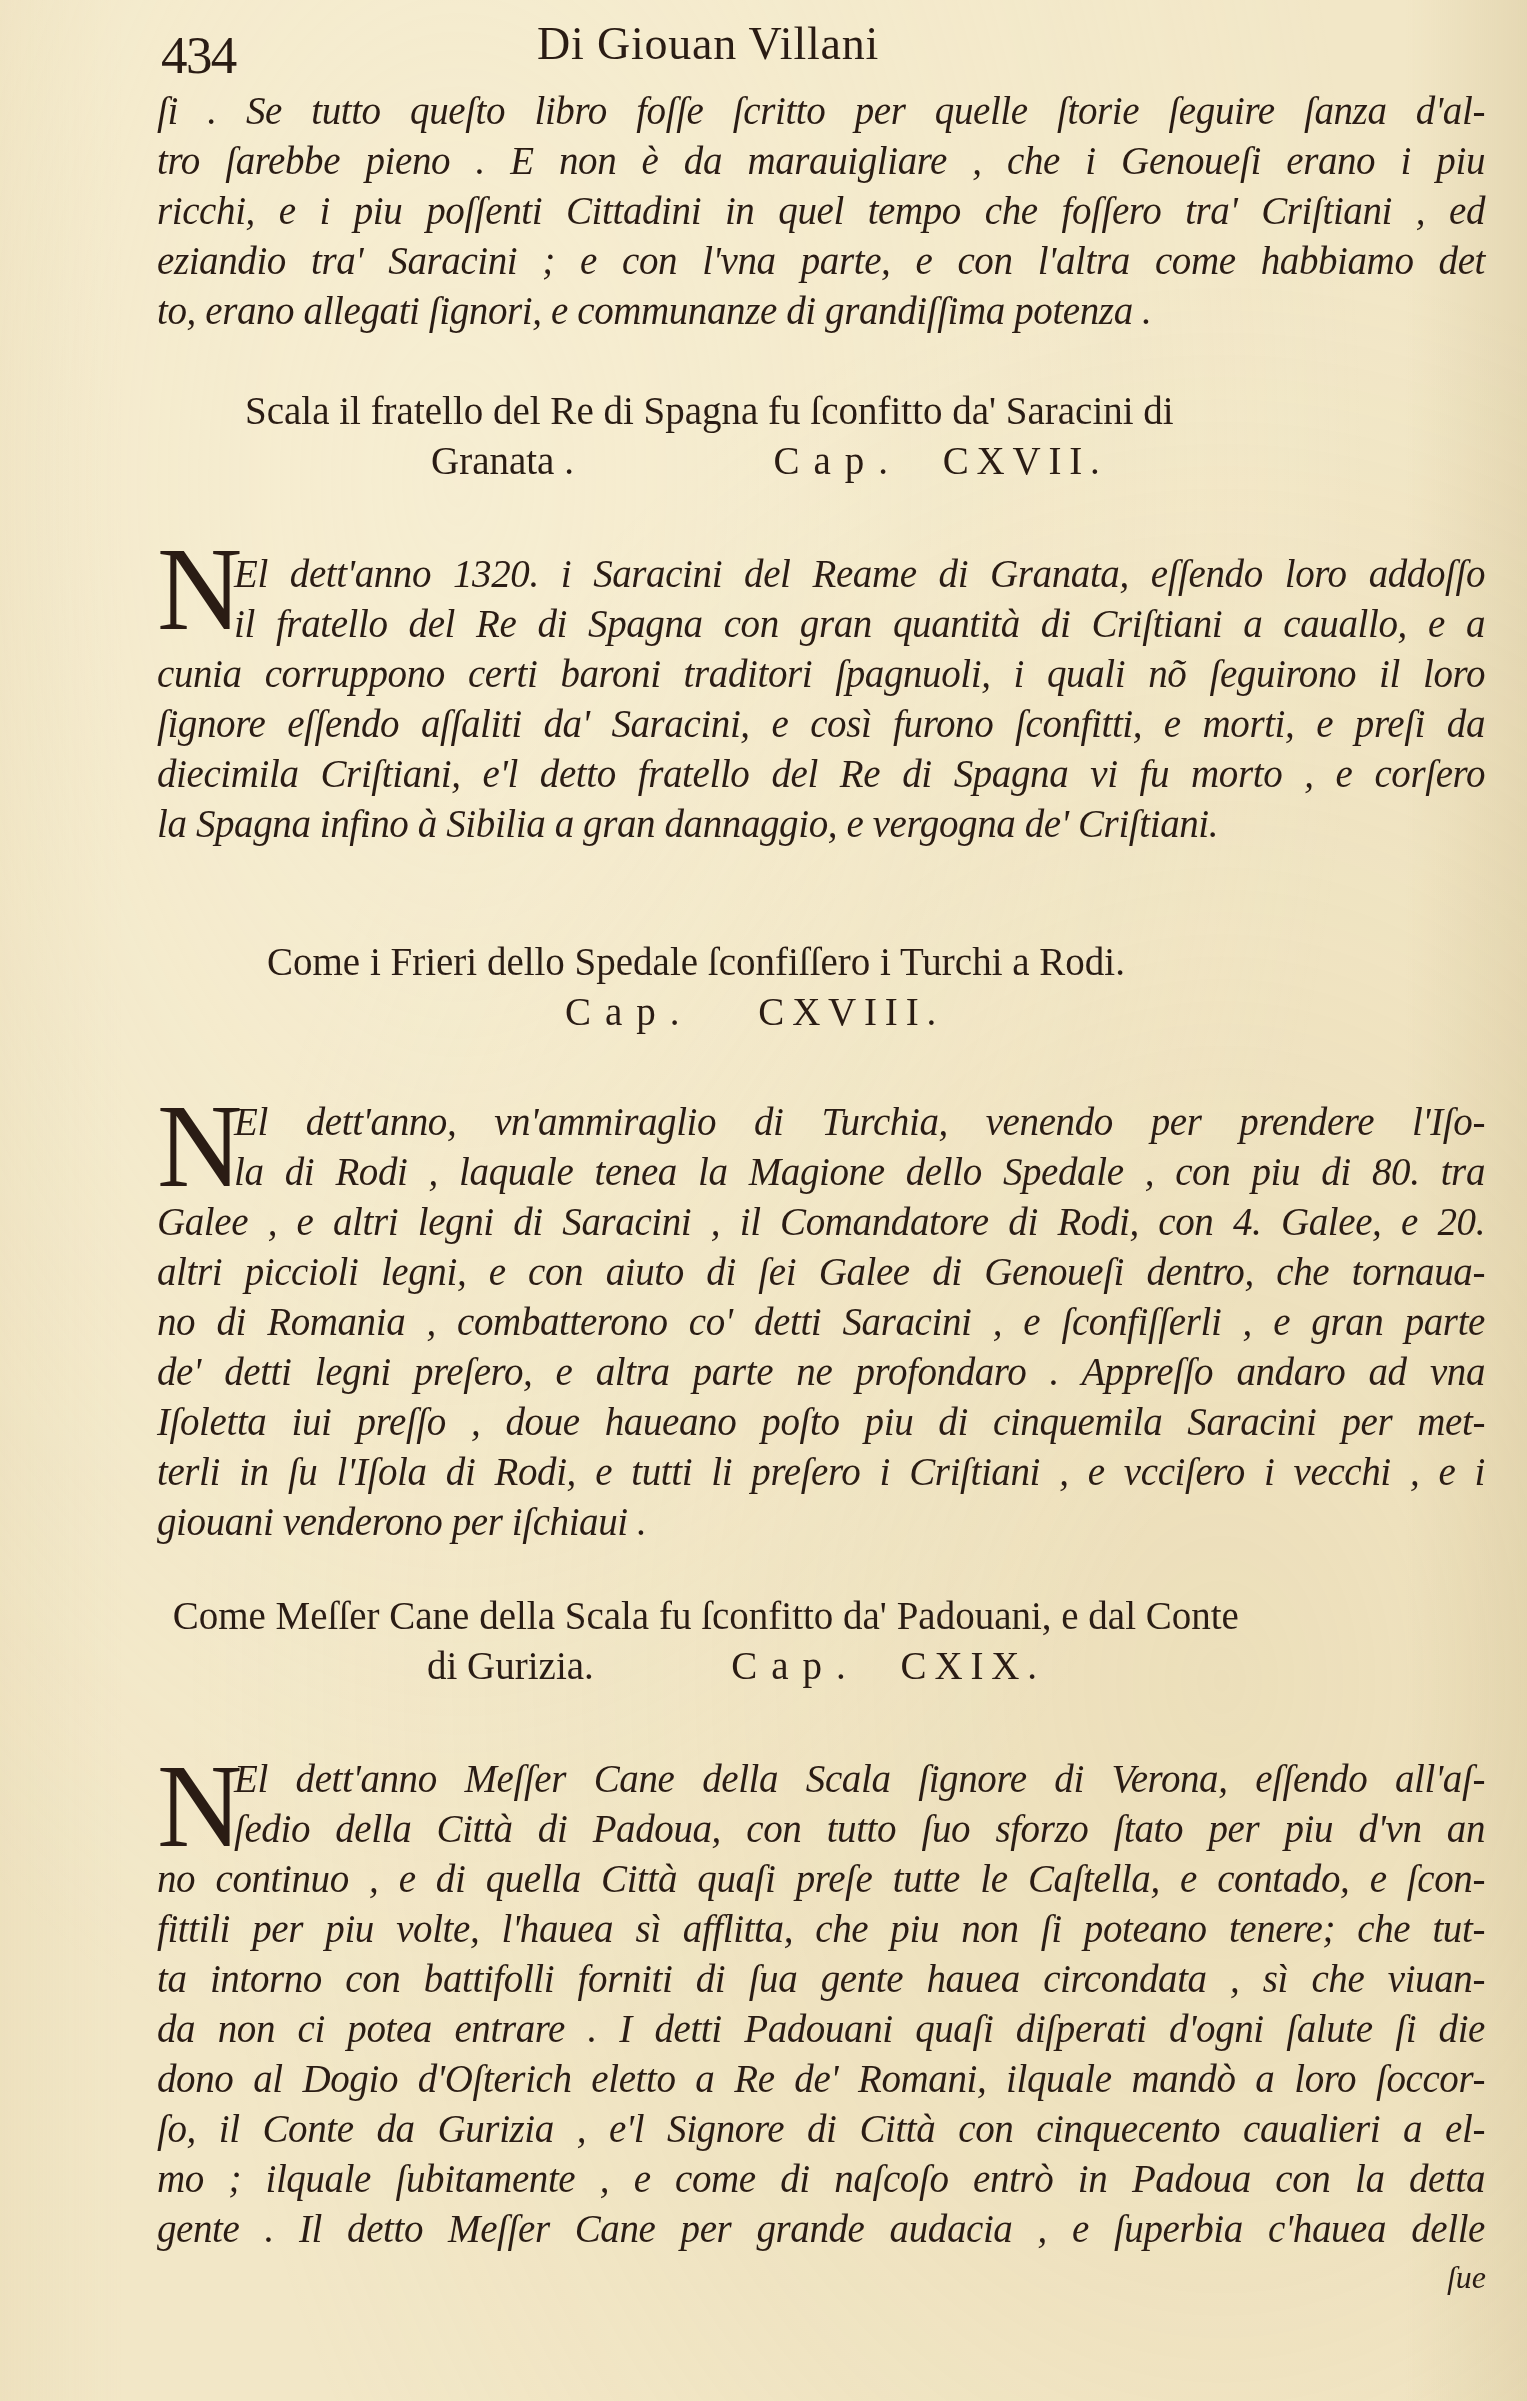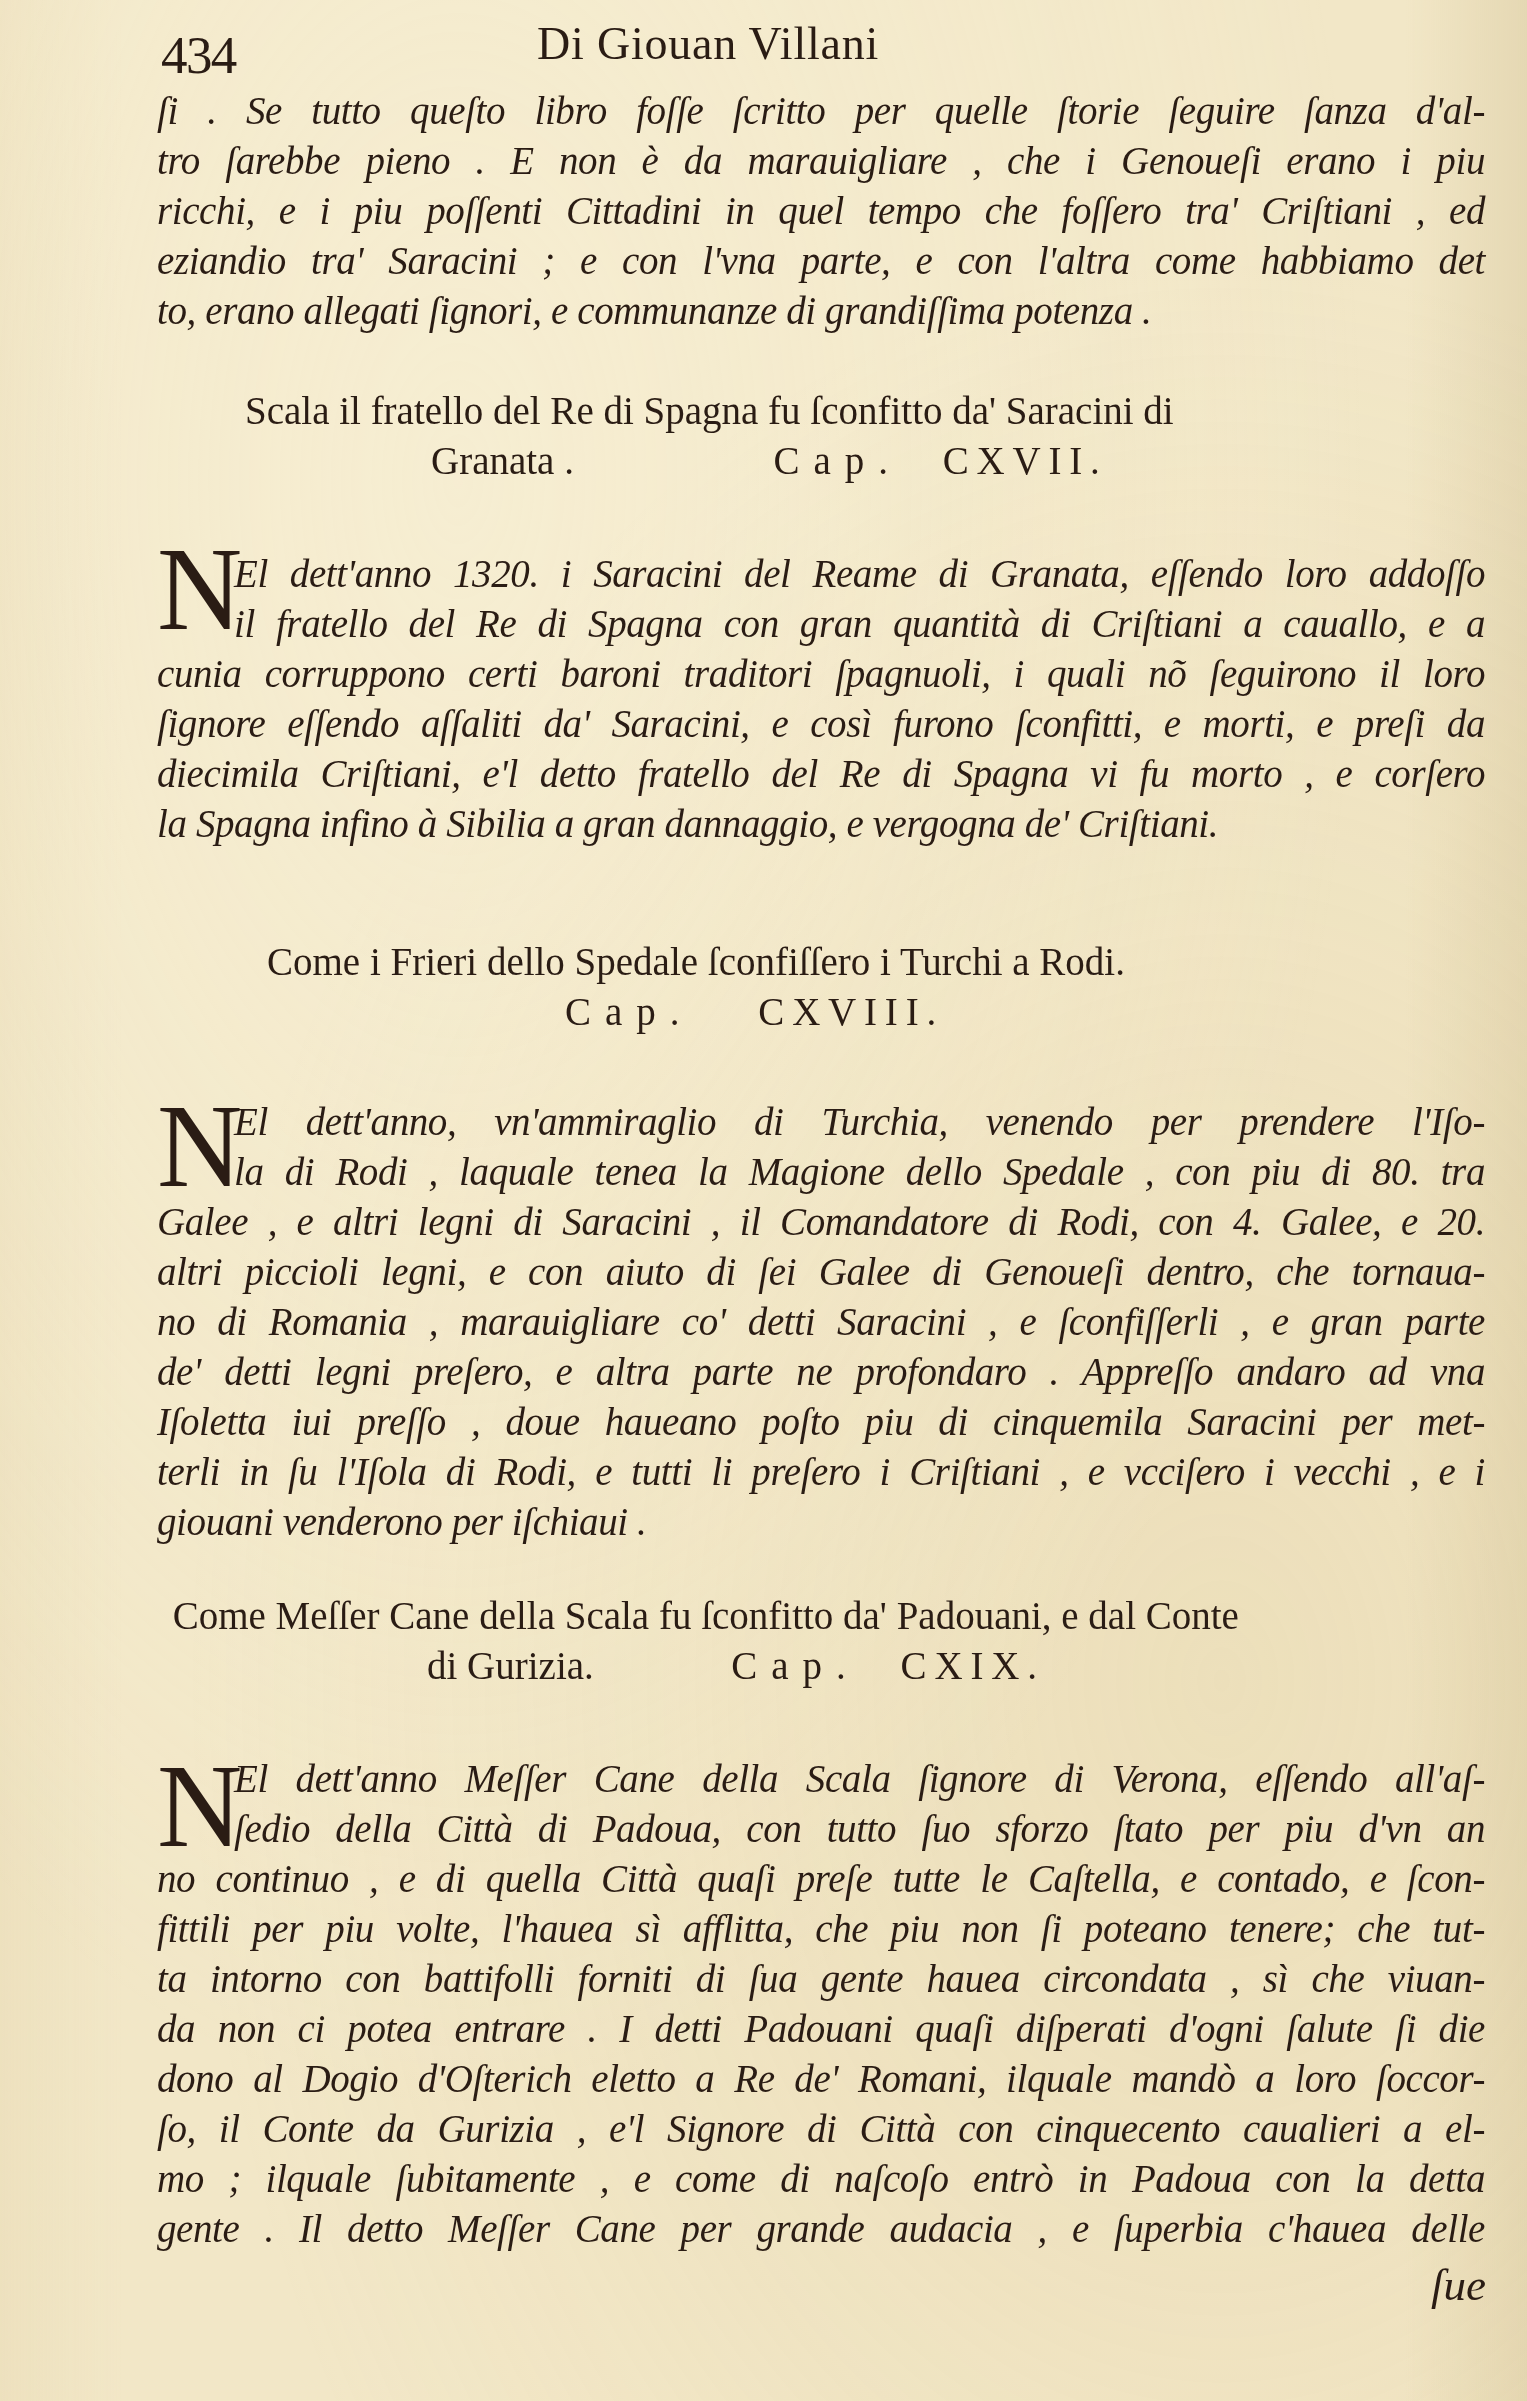--- a/index.html
+++ b/index.html
@@ -32,21 +32,21 @@
 
   .heading { position: absolute; left: 157px; width: 1328px; font-family: "Liberation Serif", serif; font-size: 39px; line-height: 50px; }
   .heading .hl { white-space: nowrap; }
   .cap-label { letter-spacing: 14px; }
   .cap-num { letter-spacing: 7.8px; margin-left: 31px; }
 
   .dropcap {
     position: absolute; left: 157px; font-family: "Liberation Serif", serif;
     font-size: 118px; line-height: 102px; height: 102px;
   }
-  .catchword { position: absolute; right: 42px; top: 2259px; font-family: "Liberation Serif", serif; font-style: italic; font-size: 45px; }
+  .catchword { position: absolute; right: 42px; top: 2259px; font-family: "Liberation Serif", serif; font-style: italic; font-size: 32px; }
 </style>
 </head>
 <body>
 
 <div class="page">
 
   <div class="running-head">
     <span class="page-number">434</span>
     <span class="running-title">Di Giouan Villani</span>
   </div>
@@ -84,21 +84,21 @@
       <span class="cap-label">Cap.</span>
       <span class="cap-num" style="margin-left:55px;">CXVIII.</span>
     </div>
   </div>
   <div class="dropcap" style="top:1096px;">N</div>
   <div class="text-block" style="top:1097px;">
     <div class="line indent">El dett'anno, vn'ammiraglio di Turchia, venendo per prendere l'Iſo-</div>
     <div class="line indent">la di Rodi , laquale tenea la Magione dello Spedale , con piu di 80. tra</div>
     <div class="line">Galee , e altri legni di Saracini , il Comandatore di Rodi, con 4. Galee, e 20.</div>
     <div class="line">altri piccioli legni, e con aiuto di ſei Galee di Genoueſi dentro, che tornaua-</div>
-    <div class="line">no di Romania , marauigliare co' detti Saracini , e ſconfiſſerli , e gran parte</div>
+    <div class="line">no di Romania , combatterono co' detti Saracini , e ſconfiſſerli , e gran parte</div>
     <div class="line">de' detti legni preſero, e altra parte ne profondaro . Appreſſo andaro ad vna</div>
     <div class="line">Iſoletta iui preſſo , doue haueano poſto piu di cinquemila Saracini per met-</div>
     <div class="line">terli in ſu l'Iſola di Rodi, e tutti li preſero i Criſtiani , e vcciſero i vecchi , e i</div>
     <div class="line last">giouani venderono per iſchiaui .</div>
   </div>
 
   <div class="heading" style="top:1591px;">
     <div class="hl" style="padding-left:15.7px;">Come Meſſer Cane della Scala fu ſconfitto da' Padouani, e dal Conte</div>
     <div class="hl" style="padding-left:270px;">
       <span>di Gurizia.</span>

